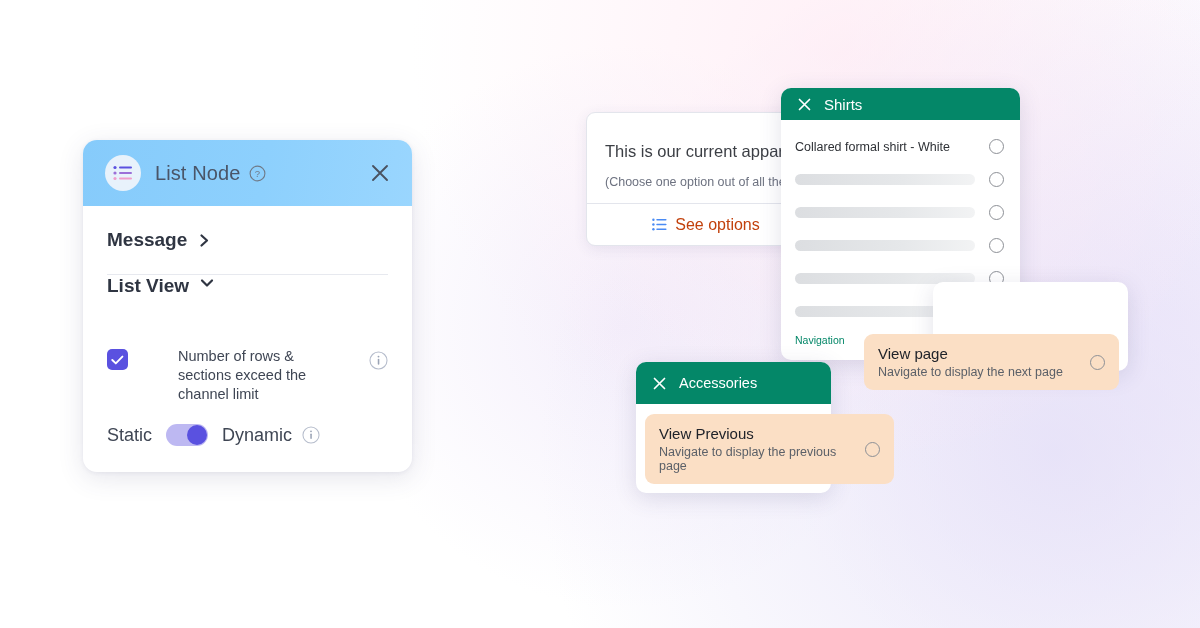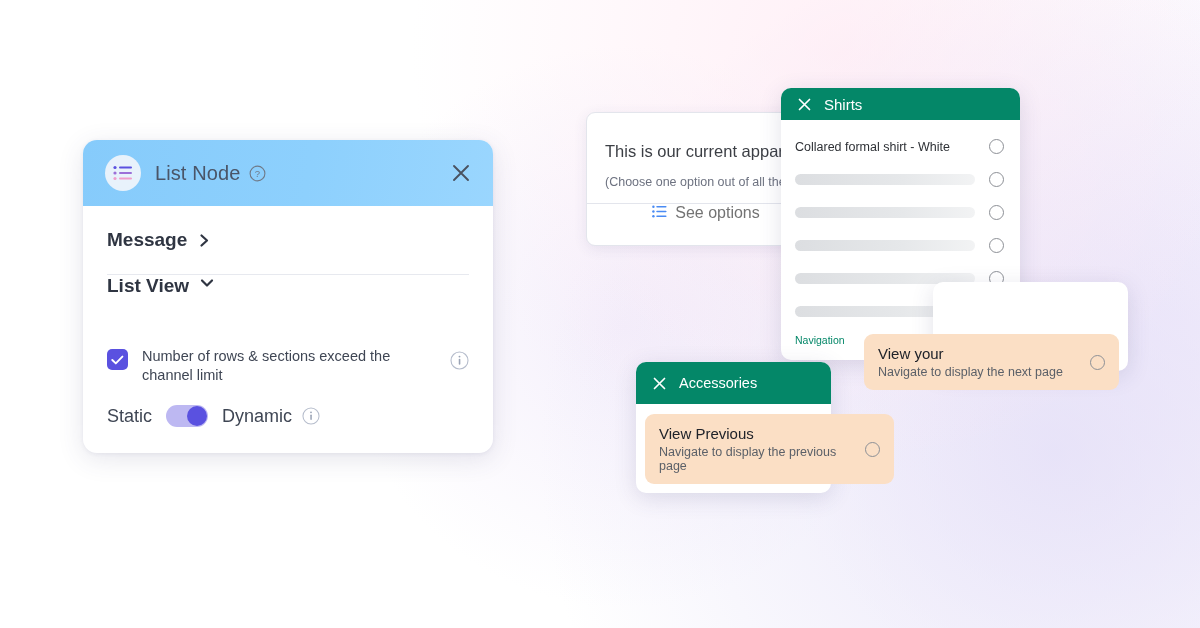--- a/index.html
+++ b/index.html
@@ -23,21 +23,21 @@
       radial-gradient(circle at 52% 52%, rgba(235, 226, 248, 0.55) 0%, rgba(235,226,248,0) 40%),
       radial-gradient(circle at 97% 50%, rgba(243, 236, 252, 0.8) 0%, rgba(243,236,252,0) 35%),
       #ffffff;
   }
 
   
   .list-node {
     position: absolute;
     left: 83px;
     top: 140px;
-    width: 410px;
+    width: 329px;
     border-radius: 14px;
     background: #ffffff;
     box-shadow: 0 6px 26px rgba(60, 60, 110, 0.13), 0 1px 4px rgba(60,60,110,0.07);
     overflow: hidden;
   }
   .ln-header {
     height: 66px;
     background: linear-gradient(100deg, #86cbfb 0%, #8dd0fd 55%, #9ad6fe 100%);
     display: flex;
     align-items: center;
@@ -87,20 +87,21 @@
   .chev { margin-left: 10px; width: 15px; height: 15px; }
   .row-listview {
     display: flex;
     align-items: flex-start;
     height: 66px;
   }
   .cb-row {
     display: flex;
     align-items: flex-start;
     padding-top: 6px;
+    gap: 36px;
   }
   .checkbox {
     width: 21px;
     height: 21px;
     border-radius: 5px;
     background: #5a51e0;
     flex: 0 0 auto;
     margin-top: 2px;
     display: flex;
     align-items: center;
@@ -176,23 +177,23 @@
   .fc-note {
     margin-top: 13px;
     font-size: 12.5px;
     color: #6d7280;
     white-space: nowrap;
   }
   .fc-divider { border-top: 1px solid #e3e5ec; }
   .fc-action {
     height: 41px;
     display: flex;
-    align-items: flex-start;
+    align-items: center;
     justify-content: center;
-    color: #737373;
+    color: #c2410c;
     font-size: 16px;
     cursor: pointer;
   }
   .fc-action .li-icon { margin-right: 8px; width: 15px; height: 15px; }
 
   
   .gpanel {
     position: absolute;
     background: #ffffff;
     border-radius: 10px;
@@ -436,21 +437,21 @@
   <div class="gp-body" style="padding-top:44px;">
     <div class="gp-item">
       <span class="bar"></span>
       <span class="radio"></span>
     </div>
   </div>
 </div>
 
 <div class="tip" id="tip-next">
   <span class="tip-texts">
-    <span class="tip-title" style="display:block;">View your</span>
+    <span class="tip-title" style="display:block;">View page</span>
     <span class="tip-sub" style="display:block;">Navigate to display the next page</span>
   </span>
   <span class="radio"></span>
 </div>
 
 <div class="tip" id="tip-prev">
   <span class="tip-texts">
     <span class="tip-title" style="display:block;">View Previous</span>
     <span class="tip-sub" style="display:block;">Navigate to display the previous page</span>
   </span>

